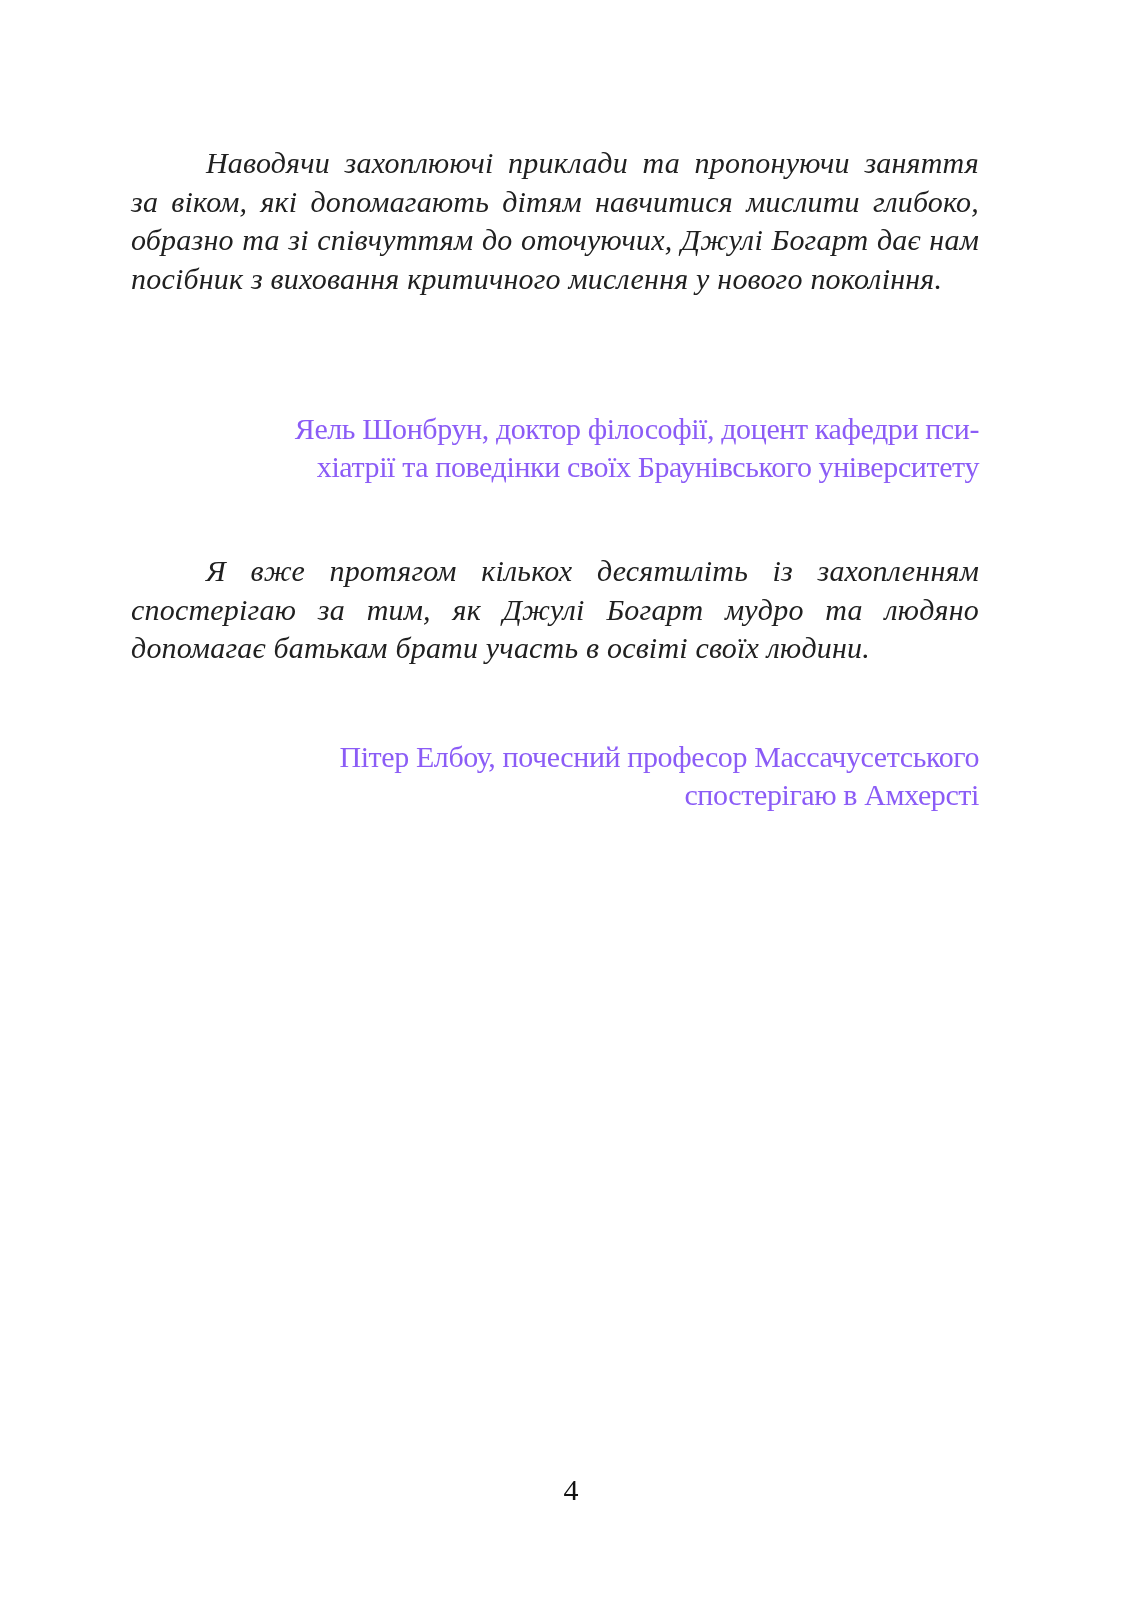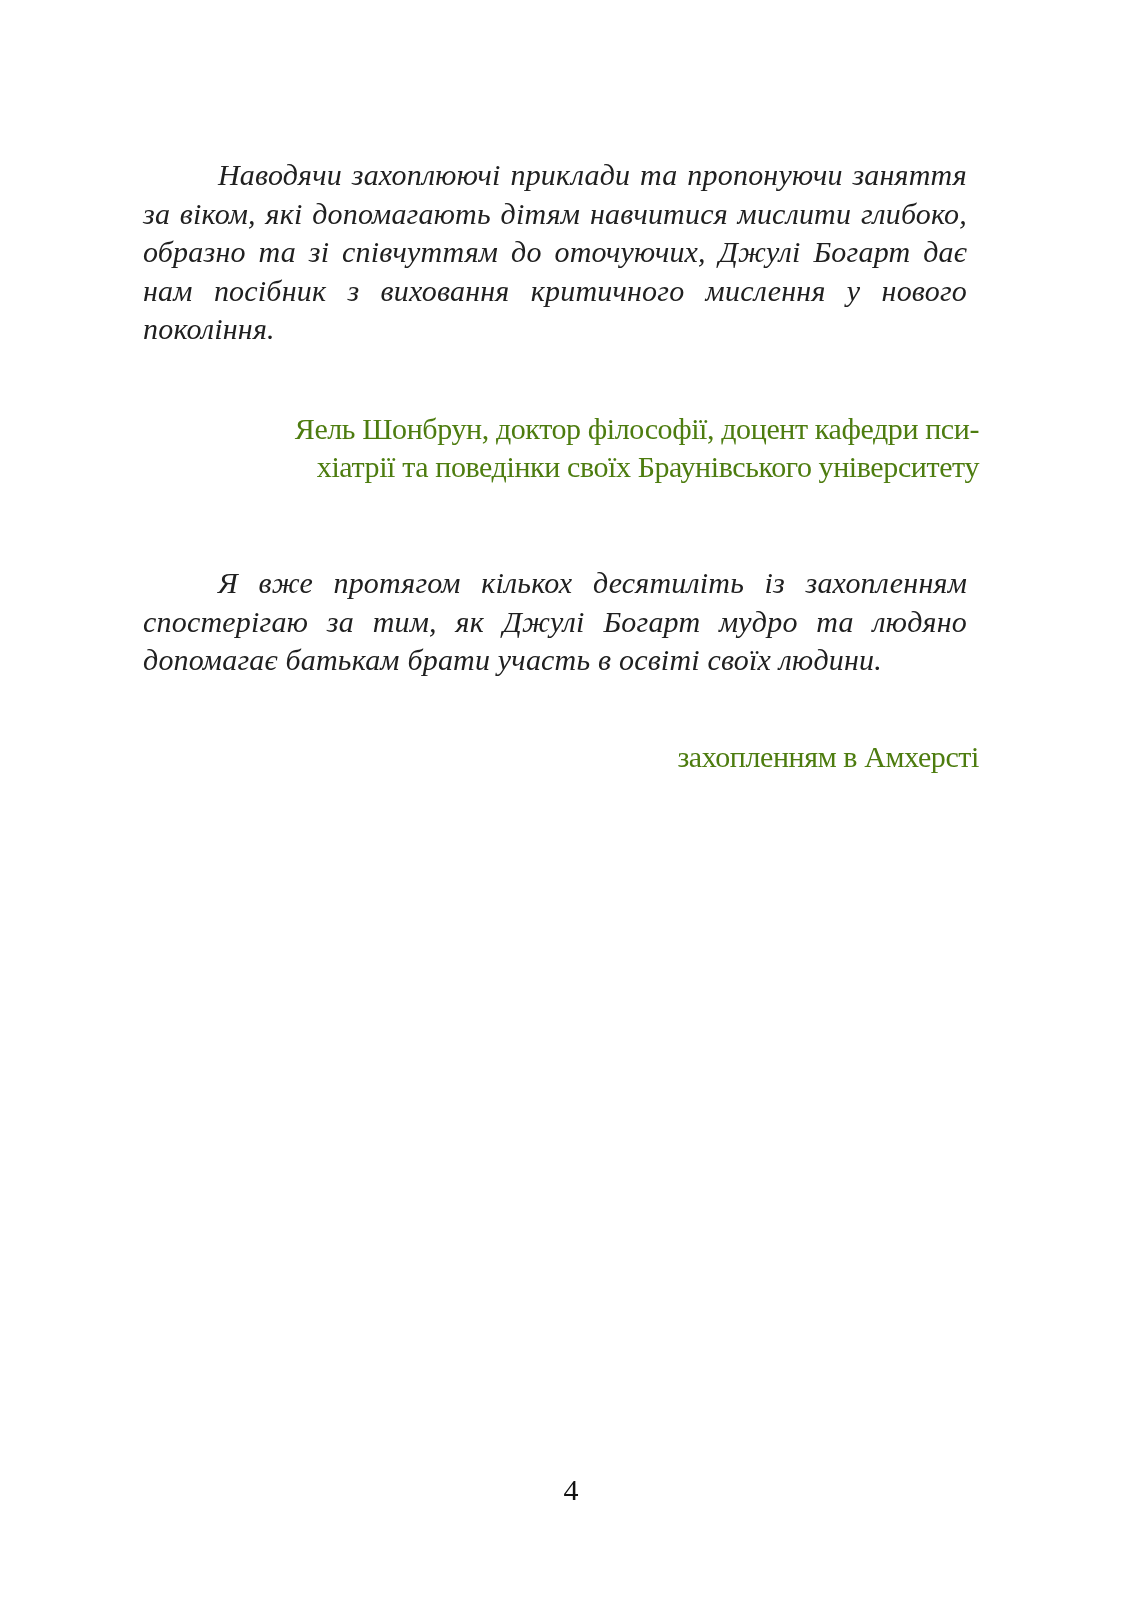--- a/index.html
+++ b/index.html
@@ -29,29 +29,29 @@
       line-height: 38.5px;
     }
     .italic {
       font-style: italic;
       text-align: justify;
       text-align-last: left;
       letter-spacing: 0.2px;
       color: #202020;
     }
     .italic p {
-      margin: 12px;
+      margin: 0;
       text-indent: 75px;
     }
     .attrib {
       text-align: right;
       font-size: 30px;
       line-height: 38px;
       letter-spacing: -0.4px;
-      color: #4d7c0f;
+      color: #8b5cf6;
     }
     .attrib .line {
       display: block;
       white-space: nowrap;
     }
     #quote1 { top: 144px; }
     #attr1  { top: 410px; }
     #quote2 { top: 552px; }
     #attr2  { top: 738px; }
     .page-number {
@@ -77,18 +77,19 @@
   <div id="attr1" class="block attrib">
     <span class="line">Яель Шонбрун, доктор філософії, доцент кафедри пси-</span>
     <span class="line">хіатрії та поведінки своїх Браунівського університету</span>
   </div>
 
   <div id="quote2" class="block italic">
     <p>Я вже протягом кількох десятиліть із захопленням спостерігаю за тим, як Джулі Богарт мудро та людяно допомагає батькам брати участь в освіті своїх людини.</p>
   </div>
 
   <div id="attr2" class="block attrib">
-    <span class="line">захопленням в Амхерсті</span>
+    <span class="line">Пітер Елбоу, почесний професор Массачусетського</span>
+    <span class="line">спостерігаю в Амхерсті</span>
   </div>
 
   <div class="page-number">4</div>
 
 </div>
 
 </body></html>

